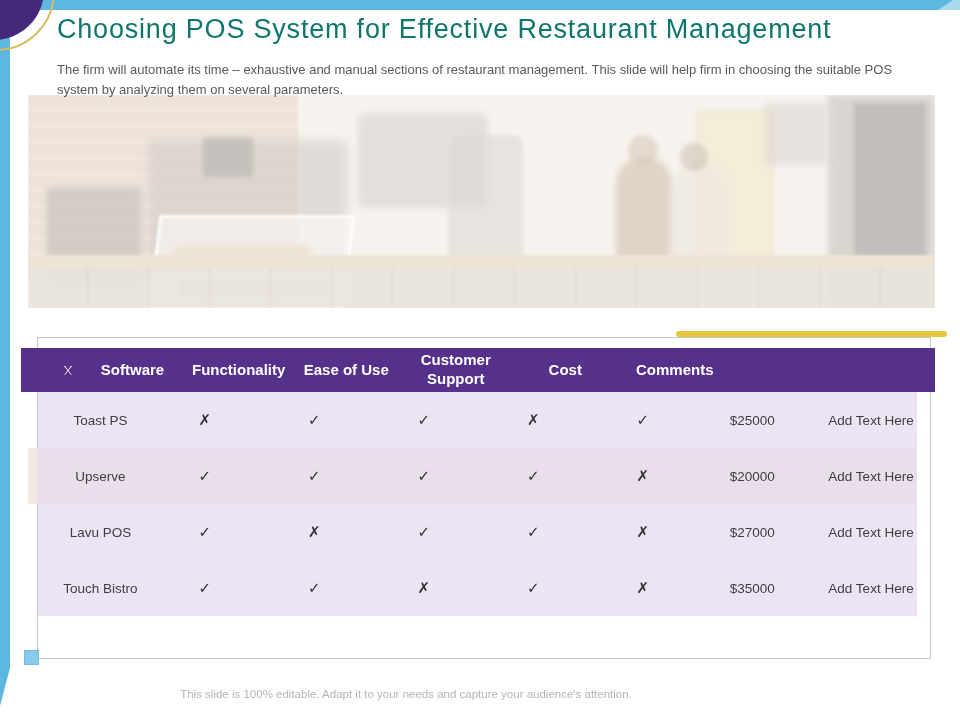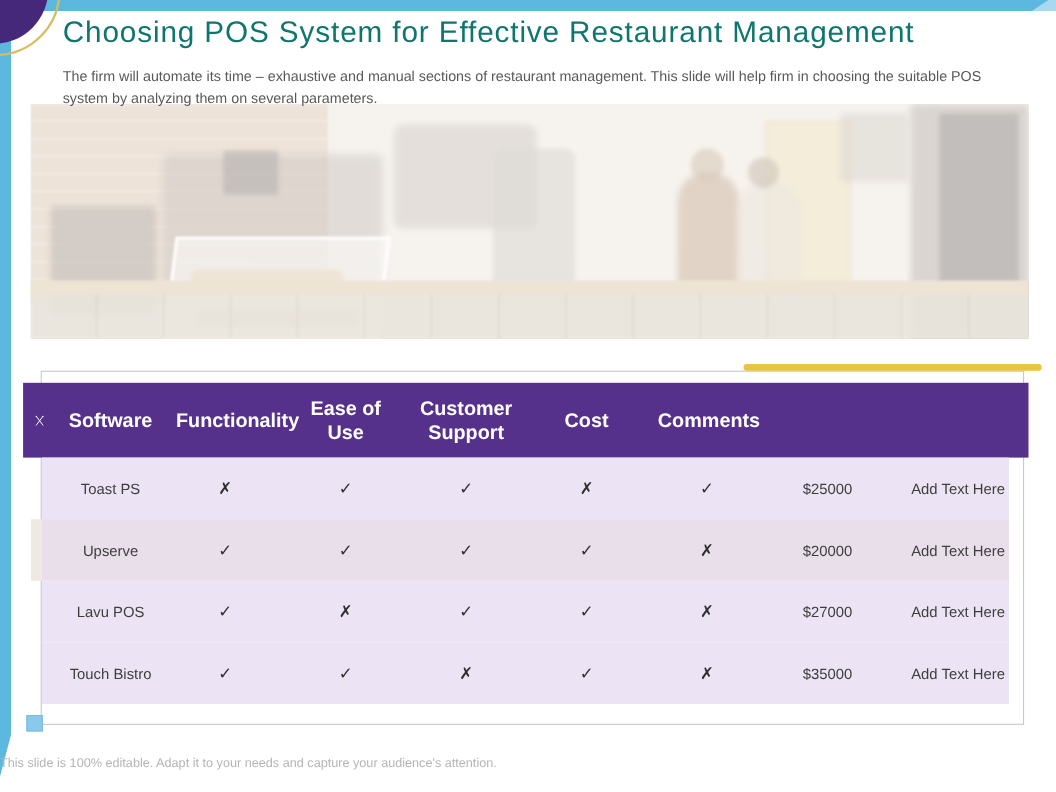--- a/index.html
+++ b/index.html
@@ -48,30 +48,30 @@
   .ph-espresso-core{left:826px;top:8px;width:72px;height:160px;background:#473f39;filter:blur(2px);opacity:.5;}
   .ph-shelf{left:736px;top:8px;width:62px;height:62px;background:#b3a89d;filter:blur(3px);opacity:.6;}
   .ph-overlay{left:0;top:0;width:907px;height:213px;background:rgba(255,255,255,.55);}
   
   .accent-line{position:absolute;left:676px;top:331px;width:271px;height:6px;border-radius:3px;
     background:#e8c53e;z-index:7;}
   
   .table-frame{position:absolute;left:37px;top:337px;width:892px;height:320px;border:1px solid #c8c8c8;z-index:5;}
   .pos-table{position:absolute;left:21px;top:348px;width:914px;z-index:8;}
   .trow{display:grid;grid-template-columns:30px 99px repeat(6,109.5px) 1fr;align-items:center;}
-  .thead{height:68px;background:#56318b;color:#ffffff;font-weight:bold;font-size:18px;line-height:1.25;}
+  .thead{height:44px;background:#56318b;color:#ffffff;font-weight:bold;font-size:15px;line-height:1.25;padding-left:32px;}
   .thead .cell{text-align:center;padding:0 10px;}
   .tbody-row{height:56px;font-size:13.5px;color:#3e3e3e;}
   .tbody-row .cell{text-align:center;}
   .row-a{background:linear-gradient(to right,transparent 0 17px,#ece4f4 17px 896px,transparent 896px 100%);}
   .row-b{background:linear-gradient(to right,transparent 0 7px,#f0e9e3 7px 17px,#e9dfea 17px 896px,transparent 896px 100%);}
   .icon-cell{display:flex;justify-content:center;align-items:center;}
   .mark{font-family:"DejaVu Sans",sans-serif;font-size:15px;color:#2f2f2f;}
   
-  .footer-note{position:absolute;left:0;top:688px;width:812px;text-align:left;
+  .footer-note{position:absolute;left:0;top:688px;width:812px;text-align:center;
     font-size:11.5px;color:#b5b5b5;z-index:6;}
   .resize-handle{position:absolute;left:24px;top:650px;width:13px;height:13px;
     background:#8ac8ec;border:1px solid #79bce2;z-index:9;}
 </style>
 </head>
 <body>
 
 <div class="top-bar">
     <div class="bar-cut"></div>
   </div>

